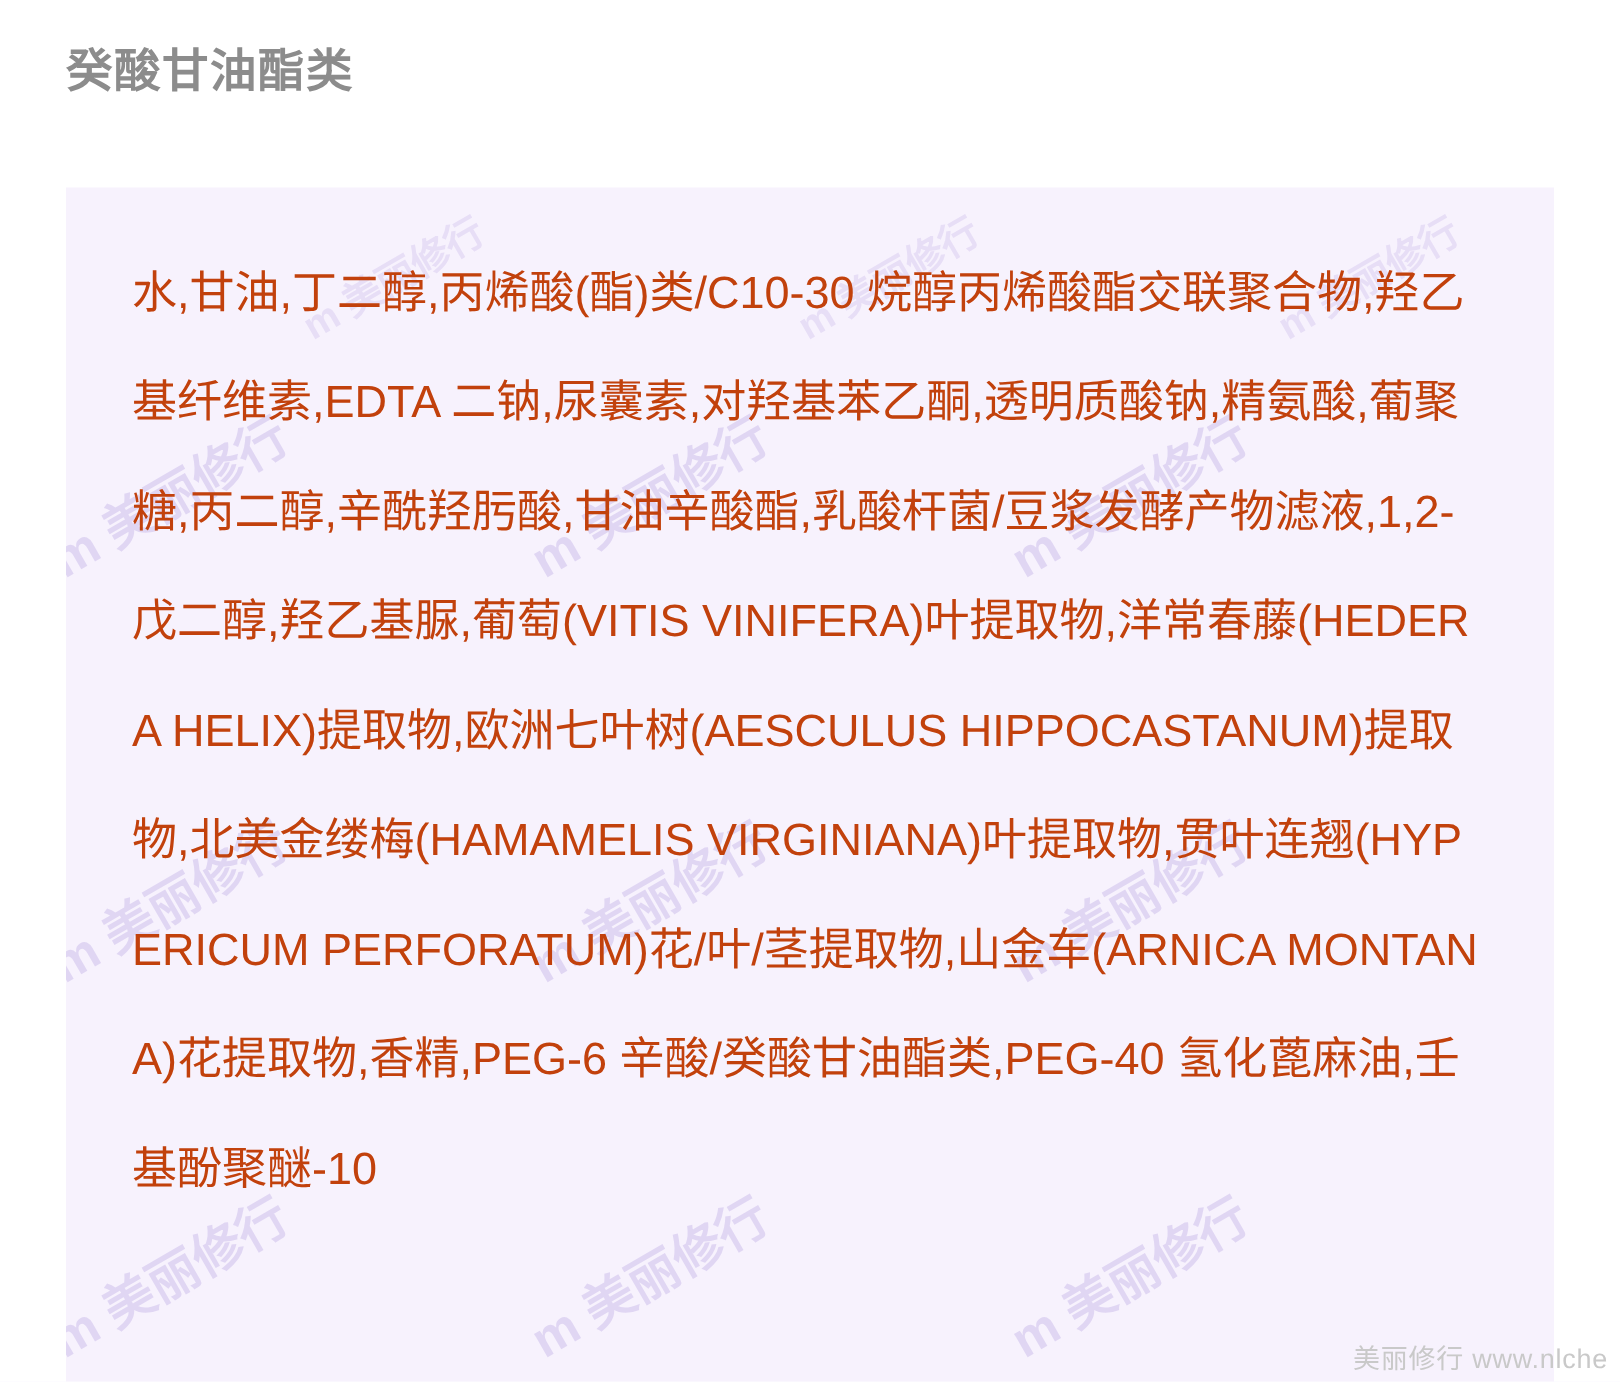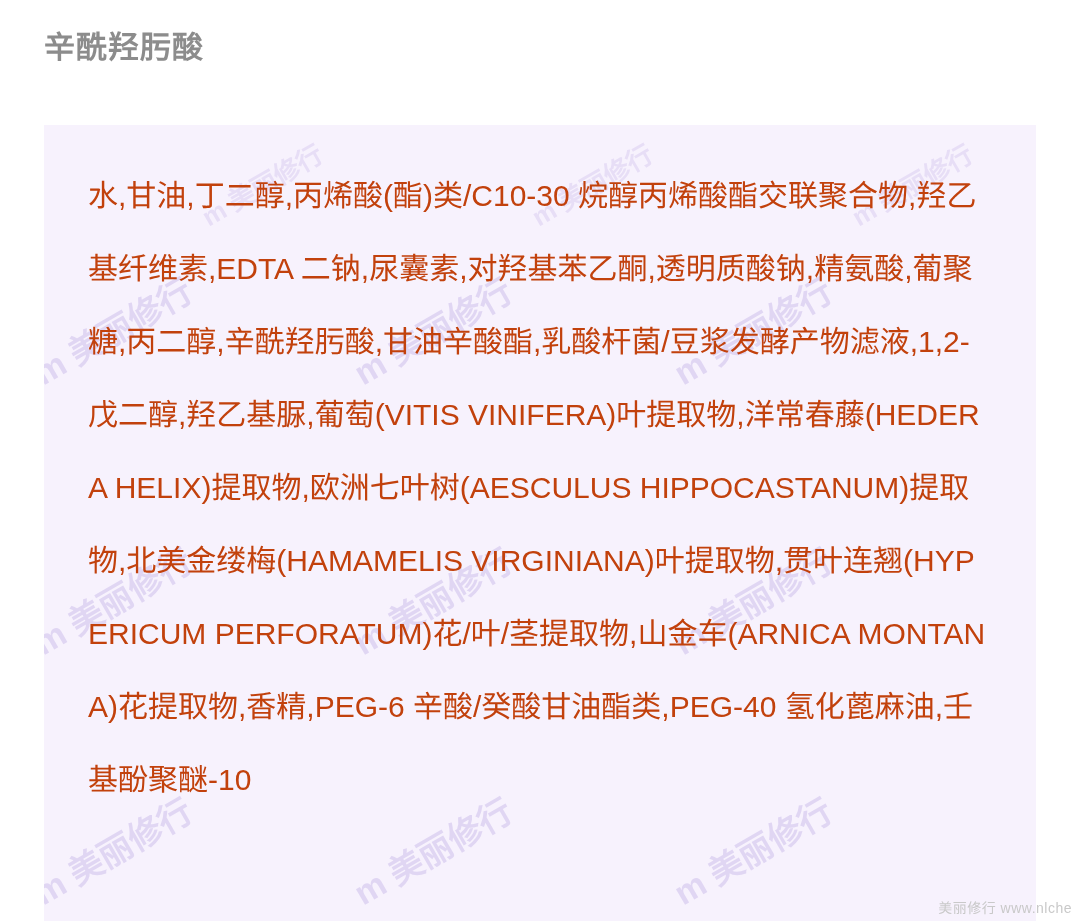--- a/index.html
+++ b/index.html
@@ -67,29 +67,29 @@
   }
   .wm.small {
     font-size: 26px;
     color: rgba(150, 120, 210, 0.16);
   }
 
   #footer-note {
     position: absolute;
     right: 8px;
     bottom: 4px;
-    font-size: 14px;
+    font-size: 18px;
     color: #c9c9c9;
     letter-spacing: 0.5px;
   }
 </style>
 </head>
 <body>
 
-<div id="page-title">辛酰羟肟酸</div>
+<div id="page-title">癸酸甘油酯类</div>
 
 <div id="ingredient-card">
 
   <div id="watermark-layer">
     <div class="wm" style="left:-20px; top:180px;">m 美丽修行</div>
     <div class="wm" style="left:300px; top:180px;">m 美丽修行</div>
     <div class="wm" style="left:620px; top:180px;">m 美丽修行</div>
     <div class="wm" style="left:-20px; top:450px;">m 美丽修行</div>
     <div class="wm" style="left:300px; top:450px;">m 美丽修行</div>
     <div class="wm" style="left:620px; top:450px;">m 美丽修行</div>

